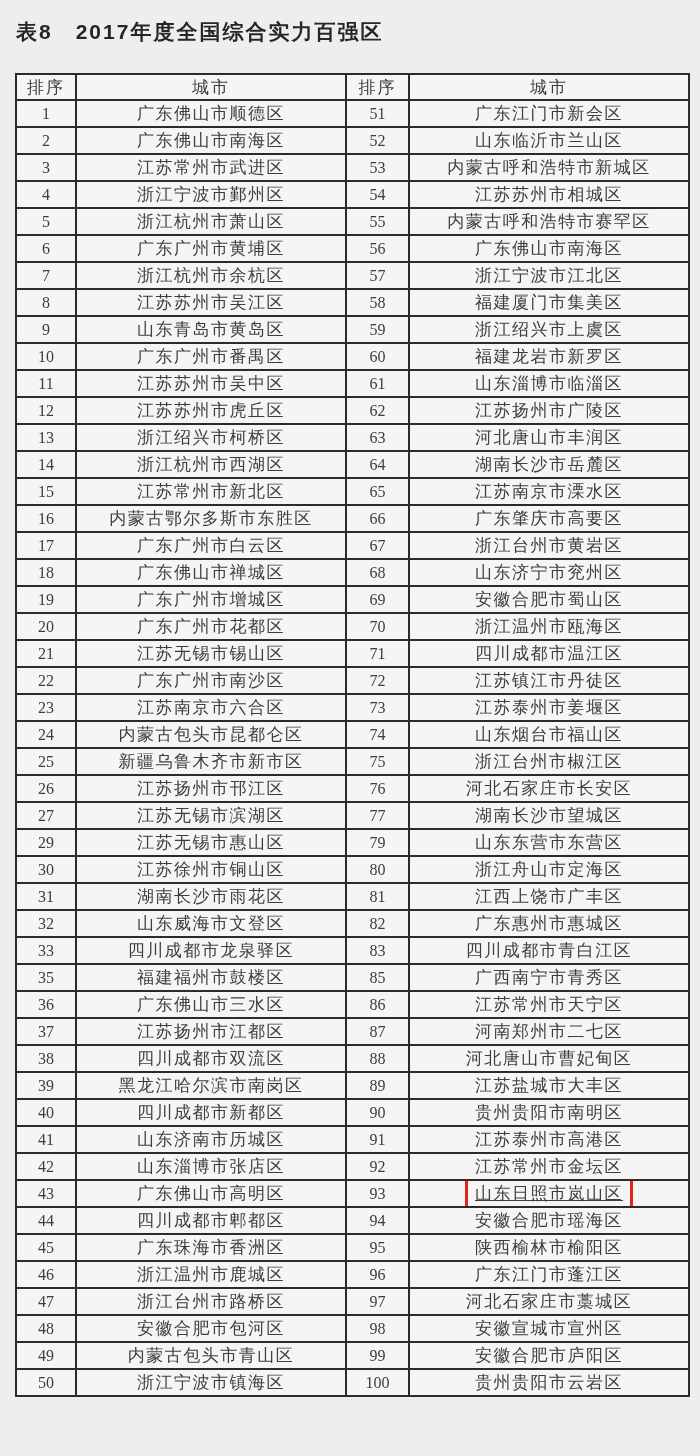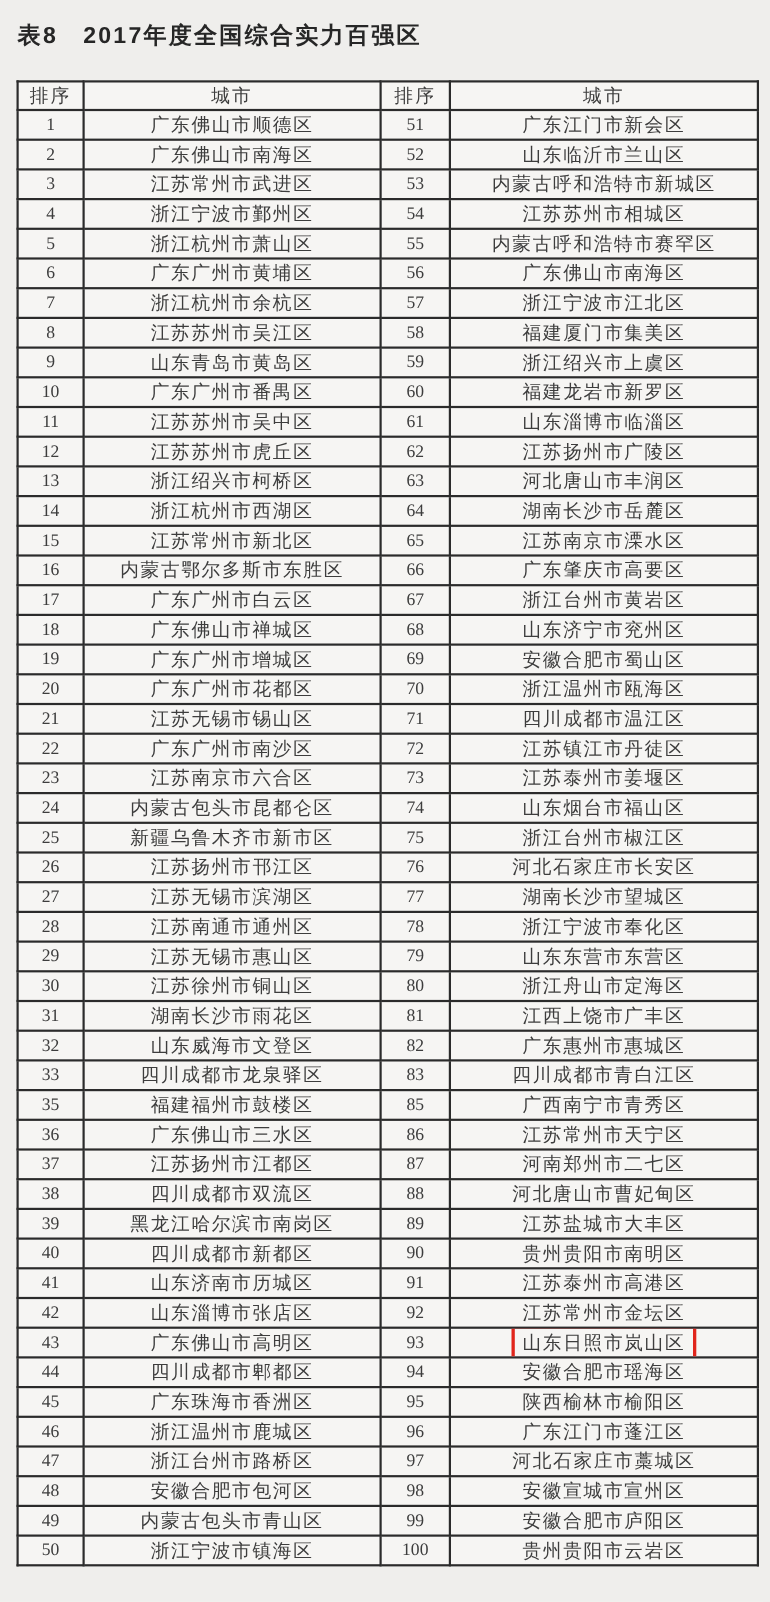--- a/index.html
+++ b/index.html
@@ -61,20 +61,21 @@
   col.c-rank-r{width:63px;}
   col.c-city-r{width:280px;}
   .city-label{display:inline-block;}
   .city-label.hl{
     border:3px solid #e1251b;
     padding:1px 7px 2px 7px;
     margin:-6px -7px;
     position:relative;
     z-index:2;
     background:transparent;
+    text-decoration:underline;
   }
 </style>
 </head>
 <body>
 
 <div class="page">
   <h1 class="title">表8　2017年度全国综合实力百强区</h1>
 
   <table class="rank-table">
     <colgroup>
@@ -248,26 +249,20 @@
           <td class="rank-cell">76</td>
           <td class="city-cell"><span class="city-label">河北石家庄市长安区</span></td>
         </tr>
         <tr>
           <td class="rank-cell">27</td>
           <td class="city-cell"><span class="city-label">江苏无锡市滨湖区</span></td>
           <td class="rank-cell">77</td>
           <td class="city-cell"><span class="city-label">湖南长沙市望城区</span></td>
         </tr>
         <tr>
-          <td class="rank-cell">28</td>
-          <td class="city-cell"><span class="city-label">江苏南通市通州区</span></td>
-          <td class="rank-cell">78</td>
-          <td class="city-cell"><span class="city-label">浙江宁波市奉化区</span></td>
-        </tr>
-        <tr>
           <td class="rank-cell">29</td>
           <td class="city-cell"><span class="city-label">江苏无锡市惠山区</span></td>
           <td class="rank-cell">79</td>
           <td class="city-cell"><span class="city-label">山东东营市东营区</span></td>
         </tr>
         <tr>
           <td class="rank-cell">30</td>
           <td class="city-cell"><span class="city-label">江苏徐州市铜山区</span></td>
           <td class="rank-cell">80</td>
           <td class="city-cell"><span class="city-label">浙江舟山市定海区</span></td>

